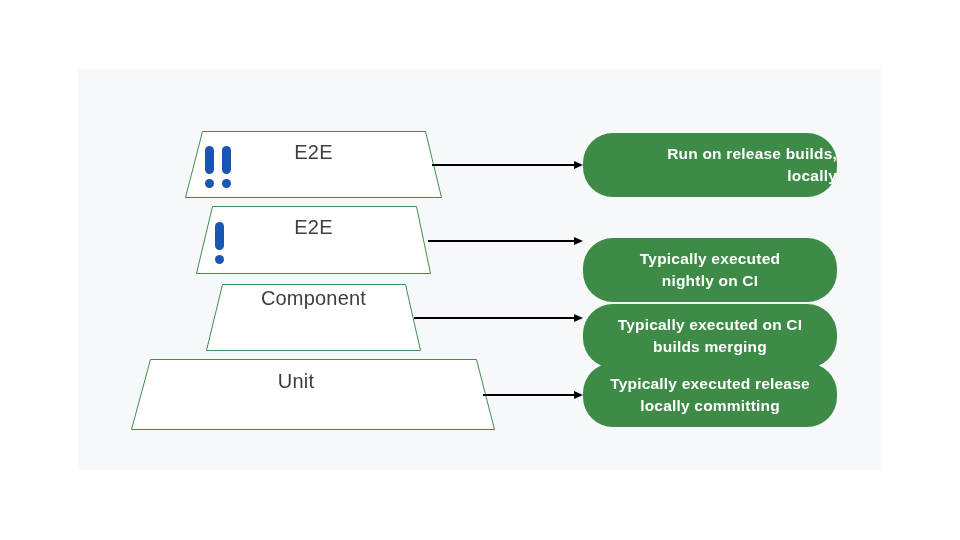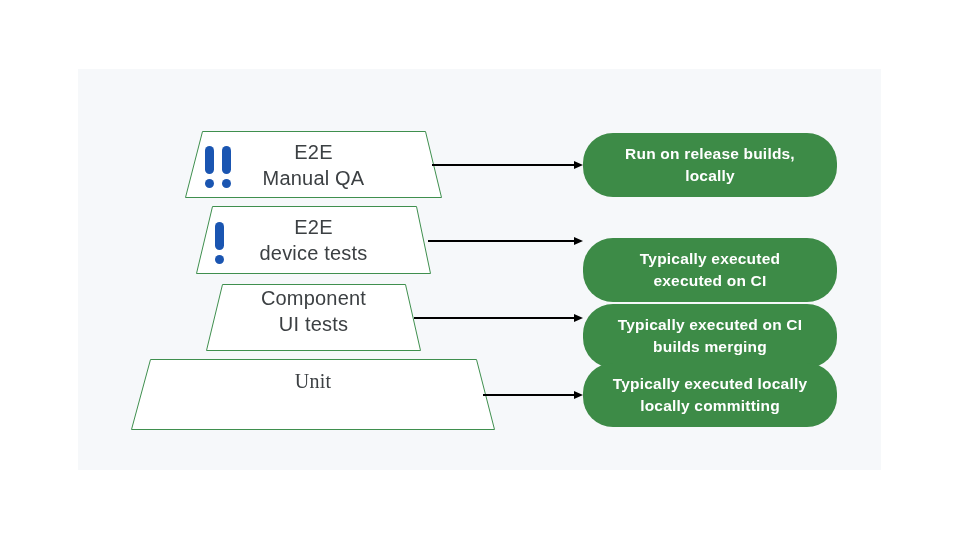--- a/index.html
+++ b/index.html
@@ -28,21 +28,21 @@
     position: absolute;
     text-align: center;
     font-size: 20px;
     line-height: 26px;
     color: #3c4043;
     letter-spacing: 0.2px;
   }
   .l1 { left: 185px; top: 139px; width: 257px; }
   .l2 { left: 196px; top: 214px; width: 235px; }
   .l3 { left: 206px; top: 285px; width: 215px; }
-  .l4 { left: 131px; top: 368px; width: 364px; font-family: Liberation Serif, serif; }
+  .l4 { left: 114px; top: 368px; width: 364px; }
   .excl-group { position: absolute; display: flex; gap: 8px; }
   .g1 { left: 205px; top: 146px; }
   .g2 { left: 215px; top: 222px; }
   .excl { display: flex; flex-direction: column; align-items: center; }
   .excl .bar { width: 9px; height: 28px; border-radius: 4.5px; background: #1a55b1; }
   .excl .dot { width: 9px; height: 9px; border-radius: 50%; background: #1a55b1; margin-top: 5px; }
   .arrow { position: absolute; height: 1.5px; background: #000000; }
   .arrow::after {
     content: "";
     position: absolute;
@@ -62,21 +62,21 @@
     border-radius: 30px;
     background: #3d8b47;
     color: #ffffff;
     display: flex; flex-direction: column;
     justify-content: center; align-items: center;
     font-size: 15.5px; line-height: 22px;
     font-weight: 600;
     text-align: center;
     letter-spacing: 0.2px;
   }
-  .p1 { top: 133px; }
+  .p1 { top: 133px; align-items: flex-end; }
   .p2 { top: 210px; margin-top: 28px; }
   .p3 { top: 288px; margin-top: 16px; }
   .p4 { top: 363px; }
 </style>
 </head>
 <body>
 
 <div class="stage">
   <div class="panel"></div>
 
@@ -90,70 +90,67 @@
         <span class="bar"></span>
         <span class="dot"></span>
       </span>
     <span class="excl">
         <span class="bar"></span>
         <span class="dot"></span>
       </span>
   </div>
   <div class="layer-label l1">
     <div>E2E</div>
-    <div>Manual QA</div>
   </div>
   <div class="arrow a1"></div>
   <div class="pill p1">
     <div>Run on release builds,</div>
     <div>locally</div>
   </div>
 
   <div class="trap t2">
     <svg viewBox="0 0 235 68">
       <polygon points="16.5,0.5 220.5,0.5 234.5,67.5 0.5,67.5"></polygon>
     </svg>
   </div>
   <div class="excl-group g2">
     <span class="excl">
         <span class="bar"></span>
         <span class="dot"></span>
       </span>
   </div>
   <div class="layer-label l2">
     <div>E2E</div>
-    <div>device tests</div>
   </div>
   <div class="arrow a2"></div>
   <div class="pill p2">
     <div>Typically executed</div>
-    <div>executed on CI</div>
+    <div>nightly on CI</div>
   </div>
 
   <div class="trap t3">
     <svg viewBox="0 0 215 67">
       <polygon points="16.5,0.5 199.5,0.5 214.5,66.5 0.5,66.5"></polygon>
     </svg>
   </div>
   <div class="layer-label l3">
     <div>Component</div>
-    <div>UI tests</div>
   </div>
   <div class="arrow a3"></div>
   <div class="pill p3">
     <div>Typically executed on CI</div>
     <div>builds merging</div>
   </div>
 
   <div class="trap t4">
     <svg viewBox="0 0 364 71">
       <polygon points="19.5,0.5 345.5,0.5 363.5,70.5 0.5,70.5"></polygon>
     </svg>
   </div>
   <div class="layer-label l4">
     <div>Unit</div>
   </div>
   <div class="arrow a4"></div>
   <div class="pill p4">
-    <div>Typically executed locally</div>
+    <div>Typically executed release</div>
     <div>locally committing</div>
   </div>
 </div>
 
 </body></html>

